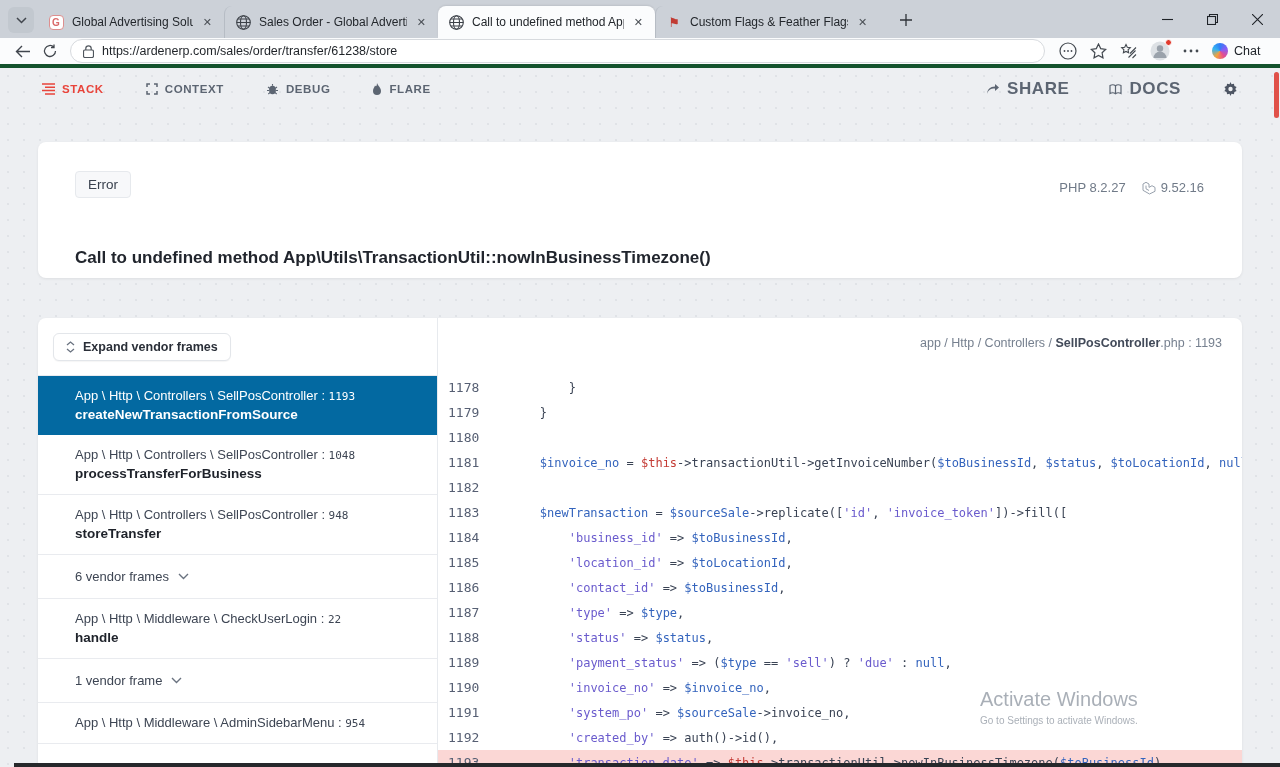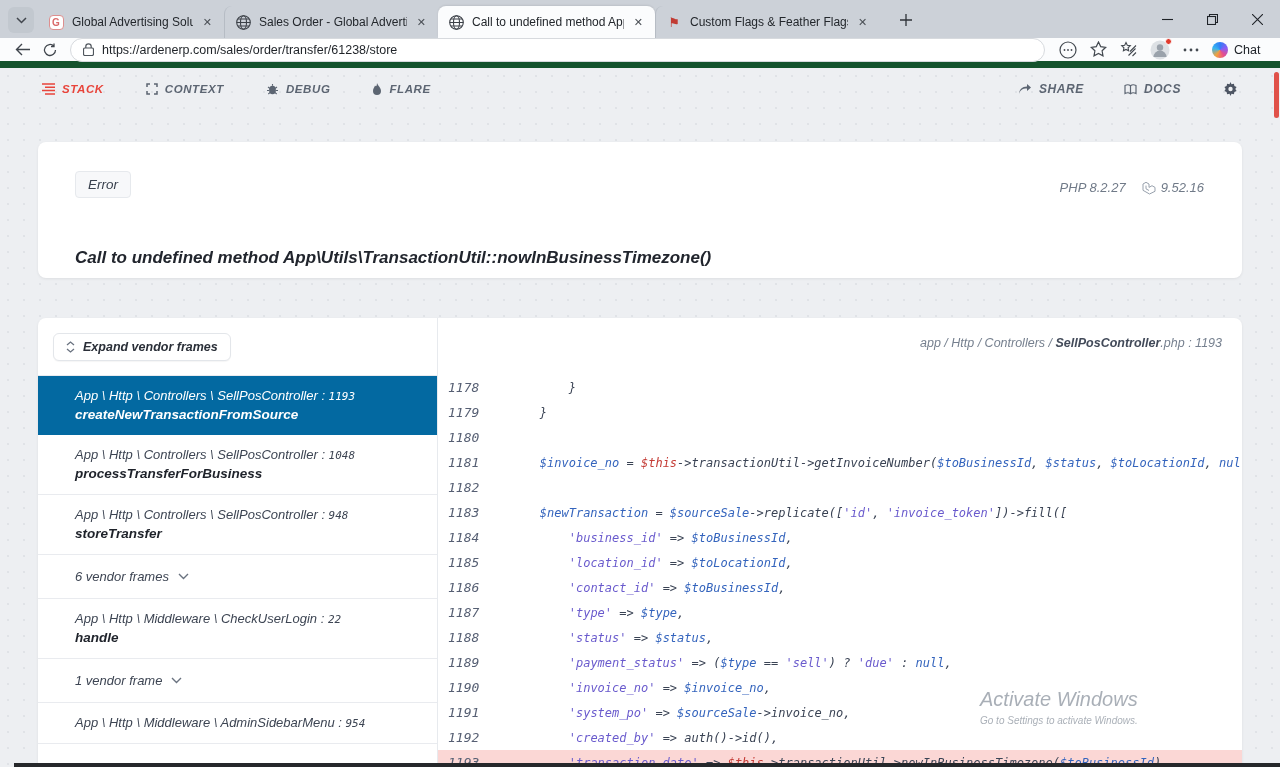--- a/index.html
+++ b/index.html
@@ -15,41 +15,41 @@
   .tab.active { background:#fbfcfd; box-shadow:0 -1px 2px rgba(0,0,0,.08); }
   .tab .title { flex:1; white-space:nowrap; overflow:hidden; max-width:158px; margin:0 6px 0 8px; }
   .tab .close { font-size:11px; color:#4a4f55; padding:2px 4px; border-radius:4px; }
   .fav { width:16px; height:16px; display:flex; align-items:center; justify-content:center; flex:none; }
   .fav-g { width:15px; height:15px; border:1.5px solid #dd8f8f; border-radius:4px; color:#d96a6a; font-size:10px; font-weight:bold; display:flex; align-items:center; justify-content:center; background:#fff; }
   .fav-flag { color:#c13b33; font-size:13px; }
   .newtab { width:26px; height:26px; margin:0 0 5px 6px; display:flex; align-items:center; justify-content:center; color:#2f3338; }
   .wincontrols { position:absolute; right:0; top:0; height:38px; display:flex; }
   .winbtn { width:45px; height:38px; display:flex; align-items:center; justify-content:center; color:#1f2328; }
 
-  .toolbar { position:absolute; top:38px; left:0; right:0; height:30px; background:#fbfcfd; display:flex; align-items:center; border-bottom:7px solid #14532d; }
+  .toolbar { position:absolute; top:38px; left:0; right:0; height:30px; background:#fbfcfd; display:flex; align-items:center; border-bottom:4px solid #14532d; }
   .navbtn { width:28px; height:26px; display:flex; align-items:center; justify-content:center; color:#40464d; }
   .urlbar { flex:1; height:24px; margin:0 14px 0 6px; max-width:975px; background:#fff; border:1px solid #d7dade; border-radius:13px; display:flex; align-items:center; padding:0 12px; gap:8px; }
   .urlbar .url { font-size:12.5px; color:#1f2328; white-space:nowrap; overflow:hidden; }
   .tb-icons { display:flex; align-items:center; gap:13px; margin-right:10px; color:#444a51; }
   .avatar-wrap { position:relative; width:20px; height:20px; }
   .avatar-dot { position:absolute; top:-2px; right:-2px; width:7px; height:7px; background:#e23b2e; border-radius:50%; border:1px solid #fbfcfd; }
   .copilot { display:flex; align-items:center; gap:6px; font-size:12.5px; color:#202آ, }
   .copilot { color:#20242a; }
   .copilot-logo { width:16px; height:16px; border-radius:50%; background:conic-gradient(#2f7df6,#8a5cf5,#e84e8a,#f2a33c,#35b5f0,#2f7df6); }
 
   
   .page { position:absolute; top:68px; left:0; right:0; bottom:0; background:#edeff2;
           background-image:radial-gradient(circle, rgba(55,65,81,.07) 1px, transparent 1.3px);
-          background-size:16px 16px; overflow:hidden;font-style:italic; }
+          background-size:16px 16px; overflow:hidden; }
   .ig-nav { position:absolute; top:0; left:0; right:0; height:42px; display:flex; align-items:center; padding:0 42px; }
   .ig-tabs { display:flex; gap:42px; align-items:center; }
   .ig-tab { display:flex; gap:7px; align-items:center; font-size:11.5px; font-weight:bold; letter-spacing:.6px; color:#5c6572; }
   .ig-tab.active { color:#e8443b; }
   .ig-actions { margin-left:auto; display:flex; gap:40px; align-items:center; }
-  .ig-action { display:flex; gap:7px; align-items:center; font-size:12px; font-weight:bold; letter-spacing:.6px; color:#5c6572; }
+  .ig-action { display:flex; gap:7px; align-items:center; font-size:17px; font-weight:bold; letter-spacing:.6px; color:#5c6572; }
   .ig-gear { color:#4d5563; margin-left:2px; }
 
   .card { position:absolute; left:38px; width:1204px; background:#fff; border-radius:8px; box-shadow:0 1px 3px rgba(0,0,0,.07); }
   .error-card { top:74px; height:136px; }
   .error-badge { position:absolute; left:37px; top:29px; font-size:13.5px; color:#39414e; background:#f7f8fa; border:1px solid #e6e9ed; border-radius:4px; padding:5px 12px; }
   .versions { position:absolute; right:38px; top:38px; display:flex; gap:16px; align-items:center; font-size:13px; color:#707a88; }
   .ver { display:flex; gap:5px; align-items:center; }
   .error-title { position:absolute; left:37px; top:106px; font-size:17px; font-weight:bold; color:#21252d; }
 
   .stack-card { top:250px; height:480px; display:flex; overflow:hidden; }

